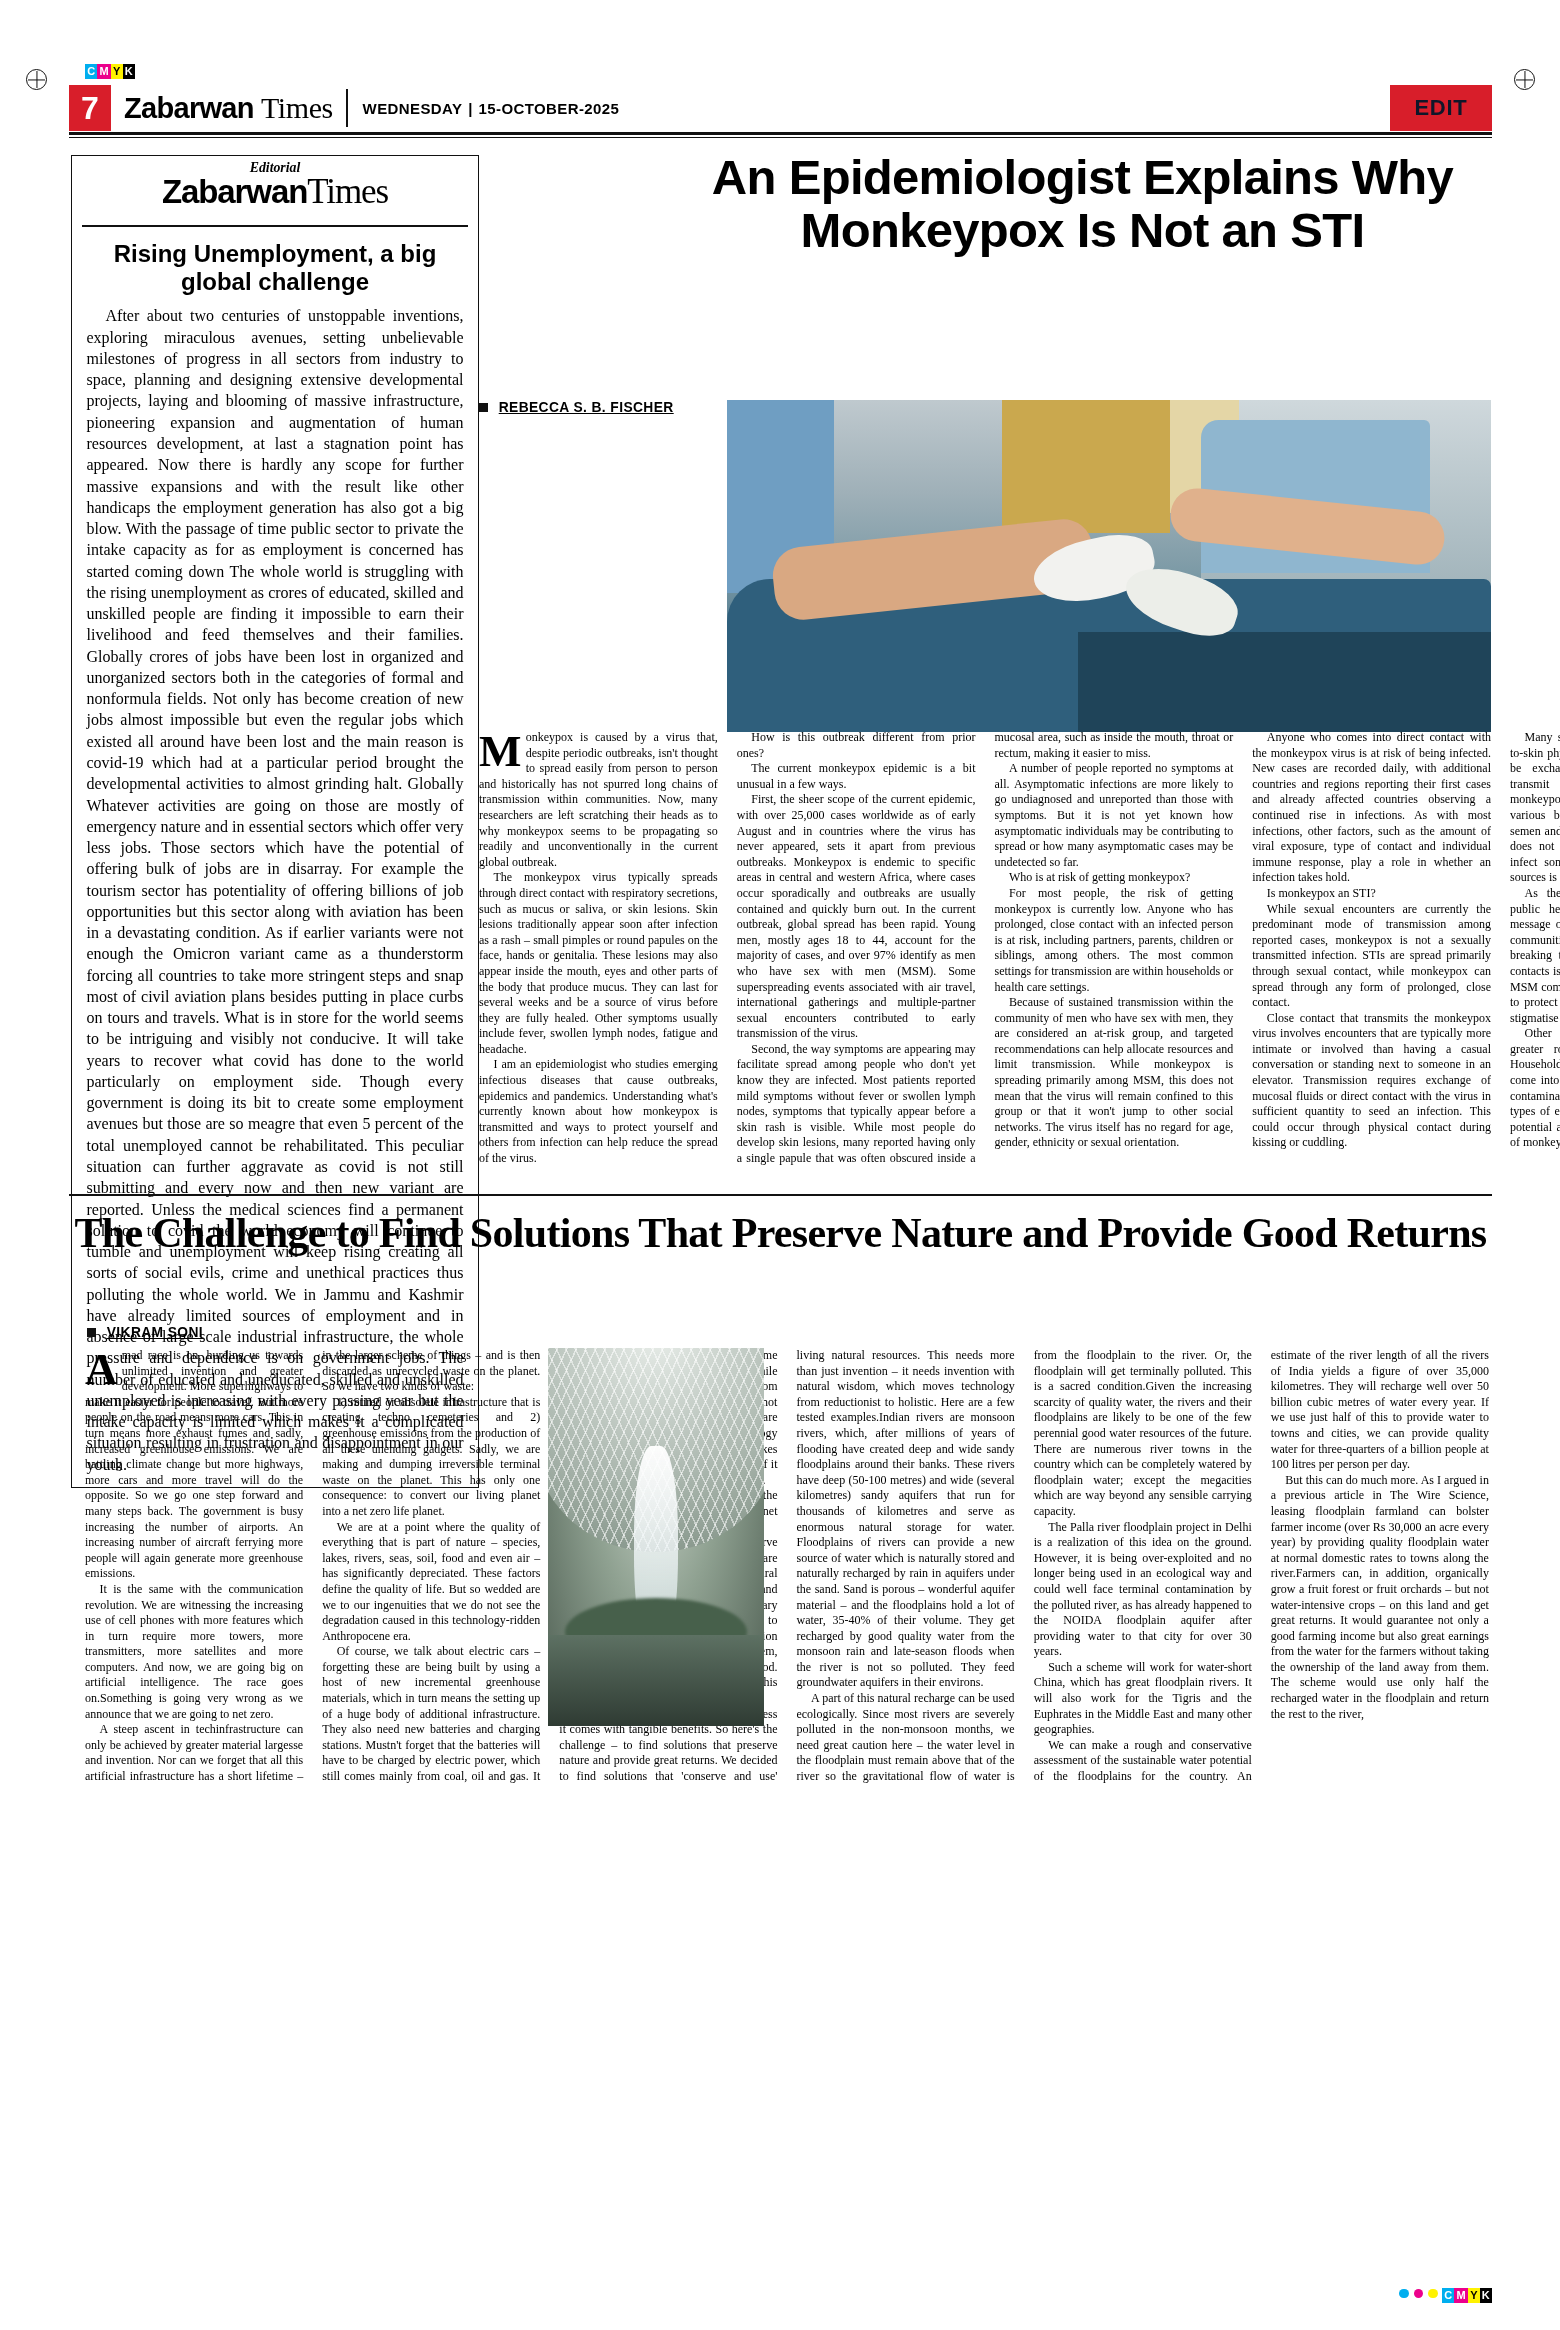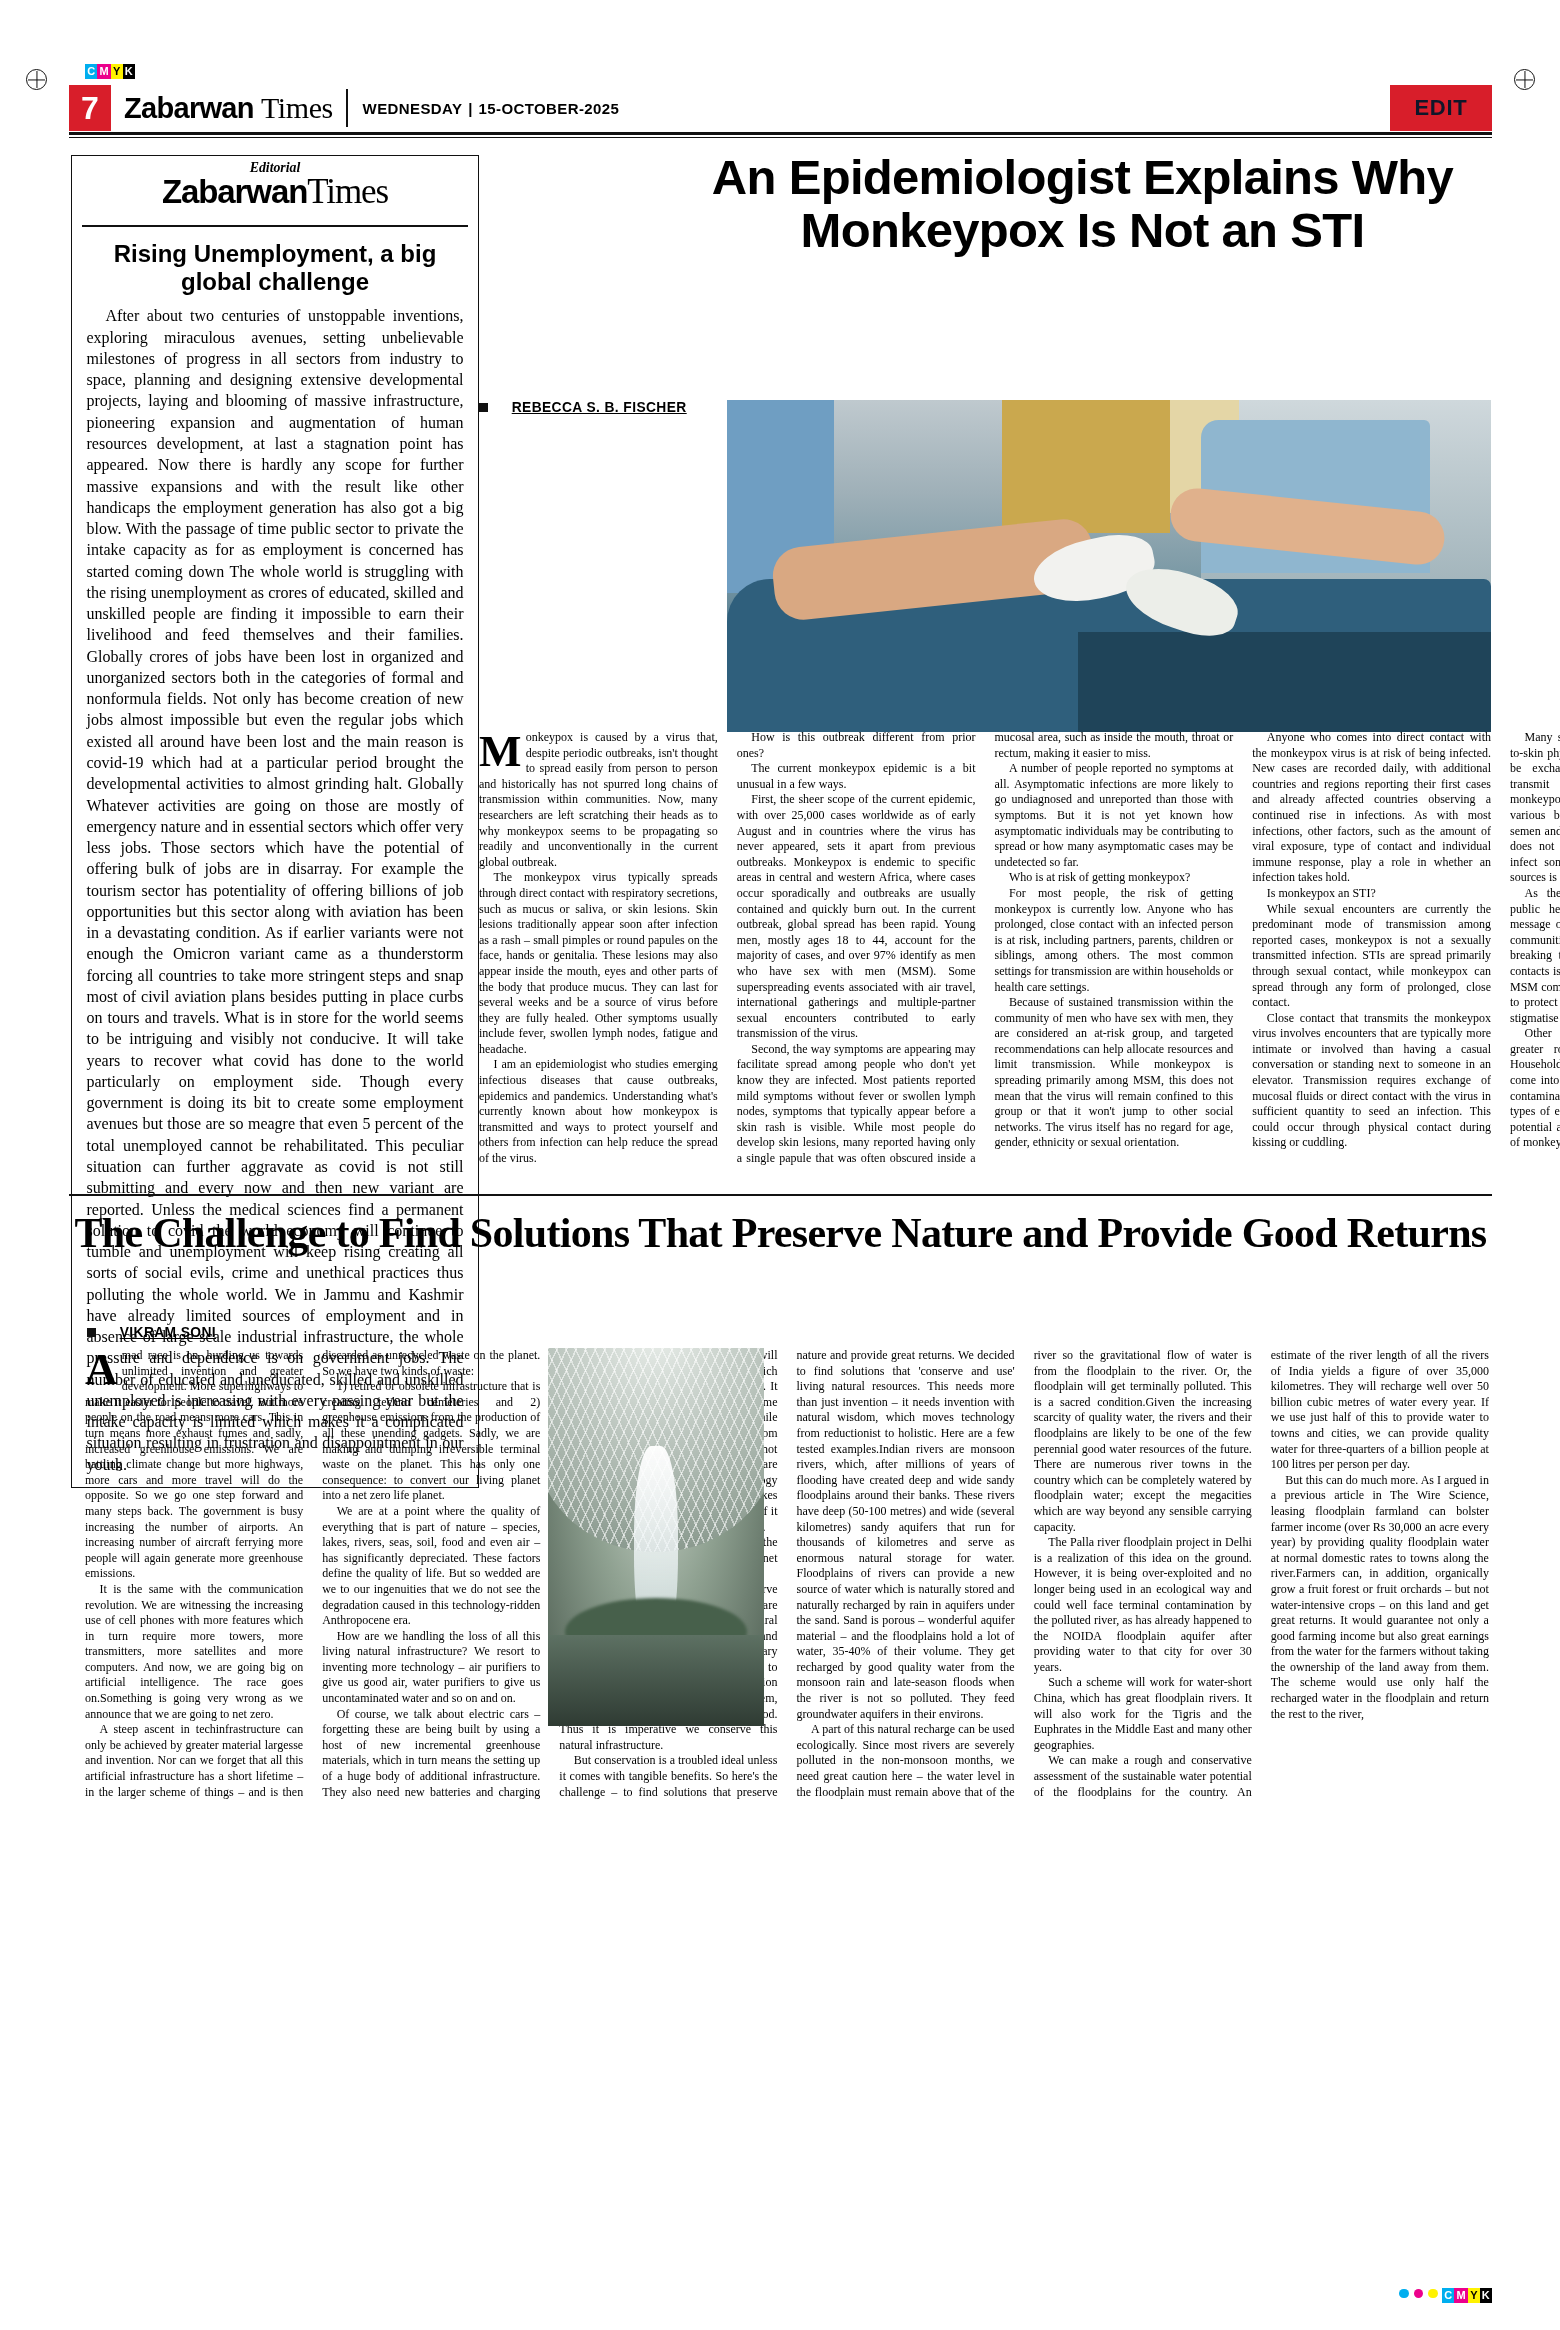--- a/index.html
+++ b/index.html
@@ -44,21 +44,21 @@
   .edlogo .word{font-family:"Liberation Sans",sans-serif;font-weight:bold;font-size:33px;letter-spacing:-1.1px;}
   .edlogo .word em{font-style:normal;font-family:"Liberation Serif",serif;font-weight:normal;font-size:35px;}
   .edlogo .tagline{position:absolute;left:50%;transform:translateX(-50%);top:4.3px;font-family:"Liberation Serif",serif;font-style:italic;font-weight:bold;font-size:13.8px;}
   .edlogo-rule{height:2.2px;background:#111;margin:2.9px 10px 0;}
   .edhead{font-family:"Liberation Sans",sans-serif;font-weight:bold;font-size:24px;line-height:1.18;text-align:center;padding:13px 16px 8.7px;}
   .edbody{padding:0 14.5px 11.6px;font-size:16px;line-height:1.33;text-align:justify;}
   .edbody p{margin:0;text-indent:19px;}
 
   
   .a1-title{position:absolute;left:673px;top:151px;right:69px;text-align:center;font-family:"Liberation Sans",sans-serif;font-weight:bold;font-size:49px;line-height:1.08;letter-spacing:-0.7px;}
-  .byline{font-family:"Liberation Sans",sans-serif;font-size:13.8px;font-weight:bold;letter-spacing:0.4px;text-decoration:underline;display:flex;align-items:center;gap:24px;}
+  .byline{font-family:"Liberation Sans",sans-serif;font-size:13.8px;font-weight:bold;letter-spacing:0.4px;text-decoration:underline;display:flex;align-items:center;gap:11px;}
   .byline .sq{width:8.7px;height:8.7px;background:#111;display:inline-block;text-decoration:none;}
 
   .a1-byline{position:absolute;left:479px;top:400px;}
   .photo{position:absolute;left:727px;top:400px;width:764px;height:332px;overflow:hidden;background:#23506b;}
   .photo .bg{position:absolute;inset:0;background:linear-gradient(180deg,#bfc9ce 0%,#9fb0b8 28%,#7c9aa6 52%,#3e6c84 78%,#274a5e 100%);}
   .photo .wallR{position:absolute;right:0;top:0;width:38%;height:60%;background:linear-gradient(180deg,#cfd8dc,#9fb2b9);}
   .photo .cab{position:absolute;left:36%;top:0;width:22%;height:40%;background:#caa84e;}
   .photo .cab2{position:absolute;left:58%;top:0;width:9%;height:34%;background:#e4d6a6;}
   .photo .bed{position:absolute;left:0;bottom:0;width:100%;height:46%;background:#2f5f7c;border-radius:43px 7.2px 0 0;}
   .photo .bed2{position:absolute;left:46%;bottom:0;width:56%;height:30%;background:#1f4459;}
@@ -189,21 +189,20 @@
     <span class="sq"></span>
     <span>VIKRAM SONI</span>
   </div>
 
   <div class="a2-cols">
     <p class="first"><span class="dropcap">A</span><span>mad race is on, hurding us towards unlimited invention and greater development. More superhighways to make it easier for people to travel. But more people on the road means more cars. This in turn means more exhaust fumes and sadly, increased greenhouse emissions. We are battling climate change but more highways, more cars and more travel will do the opposite. So we go one step forward and many steps back. The government is busy increasing the number of airports. An increasing number of aircraft ferrying more people will again generate more greenhouse emissions.</span></p>
     <p>It is the same with the communication revolution. We are witnessing the increasing use of cell phones with more features which in turn require more towers, more transmitters, more satellites and more computers. And now, we are going big on artificial intelligence. The race goes on.Something is going very wrong as we announce that we are going to net zero.</p>
     <p>A steep ascent in techinfrastructure can only be achieved by greater material largesse and invention. Nor can we forget that all this artificial infrastructure has a short lifetime – in the larger scheme of things – and is then discarded as unrecycled waste on the planet. So we have two kinds of waste:</p>
     <p>1) retired or obsolete infrastructure that is creating techno cemeteries and 2) greenhouse emissions from the production of all these unending gadgets. Sadly, we are making and dumping irreversible terminal waste on the planet. This has only one consequence: to convert our living planet into a net zero life planet.</p>
     <p>We are at a point where the quality of everything that is part of nature – species, lakes, rivers, seas, soil, food and even air – has significantly depreciated. These factors define the quality of life. But so wedded are we to our ingenuities that we do not see the degradation caused in this technology-ridden Anthropocene era.</p>
-    <p>How are we handling the loss of all this living natural infrastructure? We resort to inventing more technology – air purifiers to give us good air, water purifiers to give us uncontaminated water and so on and on.</p>
     <p>Of course, we talk about electric cars – forgetting these are being built by using a host of new incremental greenhouse materials, which in turn means the setting up of a huge body of additional infrastructure. They also need new batteries and charging stations. Mustn't forget that the batteries will have to be charged by electric power, which still comes mainly from coal, oil and gas. It may, to some extent, go green and come from solar power and wind power. But while these green energy solutions are from renewable sources, their apparatus is not renewable. Besides, electric car batteries are far from recyclable.Till now, all technology has been invasive to the planet – it makes waste of the planet by mining vast tracts of it and dumps unrecycled waste on the planet.</p>
     <p>Yet, we have not learnt from nature, the greatest production system on the planet which has no unrecycled waste.</p>
     <p>Today, our focus must be to conserve areas of high natural value because they are crucial to sustaining life. These living natural resources include rivers, forests, aquifers and our biodiversity. These are evolutionary resources that took millions of years to make. They share a history of co-evolution with us. Our metabolism is based on them, be it natural mineral water or organic food. Thus it is imperative we conserve this natural infrastructure.</p>
     <p>But conservation is a troubled ideal unless it comes with tangible benefits. So here's the challenge – to find solutions that preserve nature and provide great returns. We decided to find solutions that 'conserve and use' living natural resources. This needs more than just invention – it needs invention with natural wisdom, which moves technology from reductionist to holistic. Here are a few tested examples.Indian rivers are monsoon rivers, which, after millions of years of flooding have created deep and wide sandy floodplains around their banks. These rivers have deep (50-100 metres) and wide (several kilometres) sandy aquifers that run for thousands of kilometres and serve as enormous natural storage for water. Floodplains of rivers can provide a new source of water which is naturally stored and naturally recharged by rain in aquifers under the sand. Sand is porous – wonderful aquifer material – and the floodplains hold a lot of water, 35-40% of their volume. They get recharged by good quality water from the monsoon rain and late-season floods when the river is not so polluted. They feed groundwater aquifers in their environs.</p>
     <p>A part of this natural recharge can be used ecologically. Since most rivers are severely polluted in the non-monsoon months, we need great caution here – the water level in the floodplain must remain above that of the river so the gravitational flow of water is from the floodplain to the river. Or, the floodplain will get terminally polluted. This is a sacred condition.Given the increasing scarcity of quality water, the rivers and their floodplains are likely to be one of the few perennial good water resources of the future. There are numerous river towns in the country which can be completely watered by floodplain water; except the megacities which are way beyond any sensible carrying capacity.</p>
     <p>The Palla river floodplain project in Delhi is a realization of this idea on the ground. However, it is being over-exploited and no longer being used in an ecological way and could well face terminal contamination by the polluted river, as has already happened to the NOIDA floodplain aquifer after providing water to that city for over 30 years.</p>
     <p>Such a scheme will work for water-short China, which has great floodplain rivers. It will also work for the Tigris and the Euphrates in the Middle East and many other geographies.</p>
     <p>We can make a rough and conservative assessment of the sustainable water potential of the floodplains for the country. An estimate of the river length of all the rivers of India yields a figure of over 35,000 kilometres. They will recharge well over 50 billion cubic metres of water every year. If we use just half of this to provide water to towns and cities, we can provide quality water for three-quarters of a billion people at 100 litres per person per day.</p>
     <p>But this can do much more. As I argued in a previous article in The Wire Science, leasing floodplain farmland can bolster farmer income (over Rs 30,000 an acre every year) by providing quality floodplain water at normal domestic rates to towns along the river.Farmers can, in addition, organically grow a fruit forest or fruit orchards – but not water-intensive crops – on this land and get great returns. It would guarantee not only a good farming income but also great earnings from the water for the farmers without taking the ownership of the land away from them. The scheme would use only half the recharged water in the floodplain and return the rest to the river,</p>
   </div>

